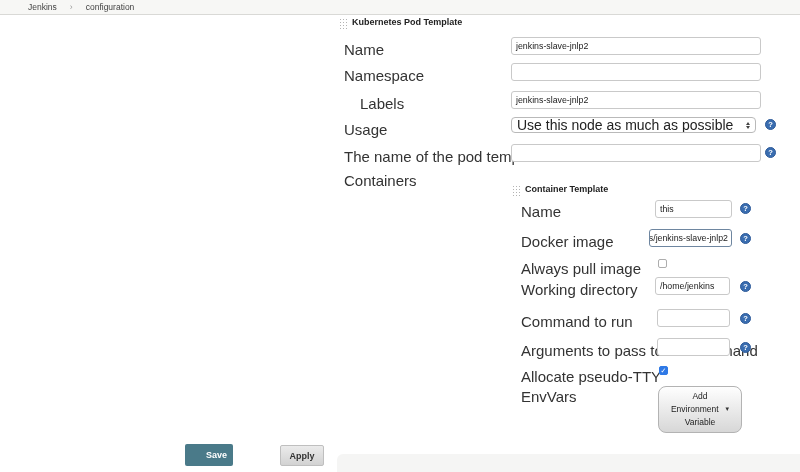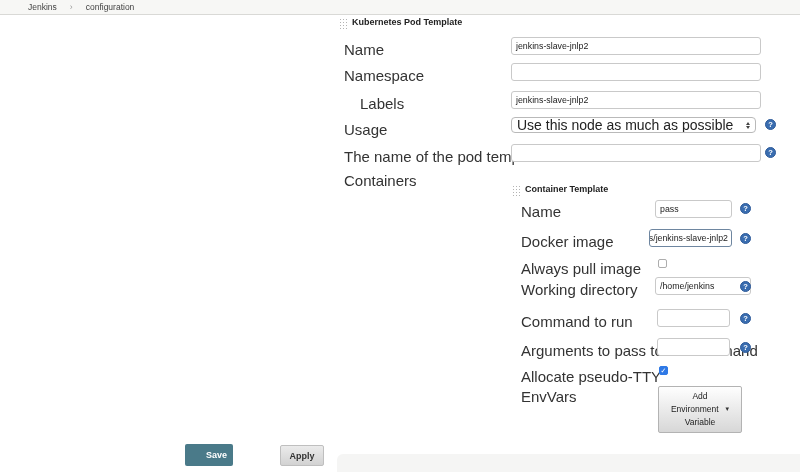--- a/index.html
+++ b/index.html
@@ -63,21 +63,21 @@
   .checkbox .mark { display:none; }
   .checkbox.checked {
     background:var(--checkbox-checked,#2f79e6); border-color:var(--checkbox-checked,#2f79e6);
   }
   .checkbox.checked .mark {
     display:block; color:#fff; font-size:7px; line-height:8px; text-align:center;
   }
   .envbtn {
     position:absolute; left:658px; top:386px; width:84px; height:47px;
     background:linear-gradient(#fefefe, #d7d7d7);
-    border:1px solid #b3b3b3; border-radius:2px;
+    border:1px solid #b3b3b3; border-radius:8px;
     display:flex; flex-direction:column; align-items:center; justify-content:center;
     font-size:8.5px; color:#222; line-height:1.55; cursor:pointer;
   }
   .envbtn .mid { display:flex; align-items:center; }
   .envbtn .caret { margin-left:7px; font-size:7px; color:#333; }
   .btn {
     position:absolute; border:none; border-radius:2px;
     font-family:"Liberation Sans", sans-serif; font-size:9px; font-weight:bold;
     cursor:pointer; text-align:center;
   }
@@ -128,36 +128,36 @@
 <div class="lbl" style="left:344px; top:148px;">The name of the pod template to inherit from</div>
 <div class="tfield" style="left:511px; top:144px; width:250px;"></div>
 <div class="help" style="left:765px; top:147px;">?</div>
 
 <div class="lbl" style="left:344px; top:172px;">Containers</div>
 
 <span class="drag" style="left:512px; top:185px;"></span>
 <div class="hdr" style="left:525px; top:184px;">Container Template</div>
 
 <div class="lbl" style="left:521px; top:203px;">Name</div>
-<div class="tfield" style="left:655px; top:200px; width:77px;">pass</div>
+<div class="tfield" style="left:655px; top:200px; width:77px;">this</div>
 <div class="help" style="left:740px; top:203px;">?</div>
 
 <div class="lbl" style="left:521px; top:233px;">Docker image</div>
 <div class="tfield tail-clip focused" style="left:649px; top:229px; width:83px;">
   <span>us/jenkins-slave-jnlp2</span>
 </div>
 <div class="help" style="left:740px; top:233px;">?</div>
 
 <div class="lbl" style="left:521px; top:260px;">Always pull image</div>
 <span class="checkbox" style="left:658px; top:259px;">
   
 </span>
 
 <div class="lbl" style="left:521px; top:281px;">Working directory</div>
-<div class="tfield" style="left:655px; top:277px; width:96px;">/home/jenkins</div>
+<div class="tfield" style="left:655px; top:277px; width:75px;">/home/jenkins</div>
 <div class="help" style="left:740px; top:281px;">?</div>
 
 <div class="lbl" style="left:521px; top:313px;">Command to run</div>
 <div class="tfield" style="left:657px; top:309px; width:73px;"></div>
 <div class="help" style="left:740px; top:313px;">?</div>
 
 <div class="lbl" style="left:521px; top:342px;">Arguments to pass to the command</div>
 <div class="tfield" style="left:657px; top:338px; width:73px;"></div>
 <div class="help" style="left:740px; top:342px;">?</div>
 

